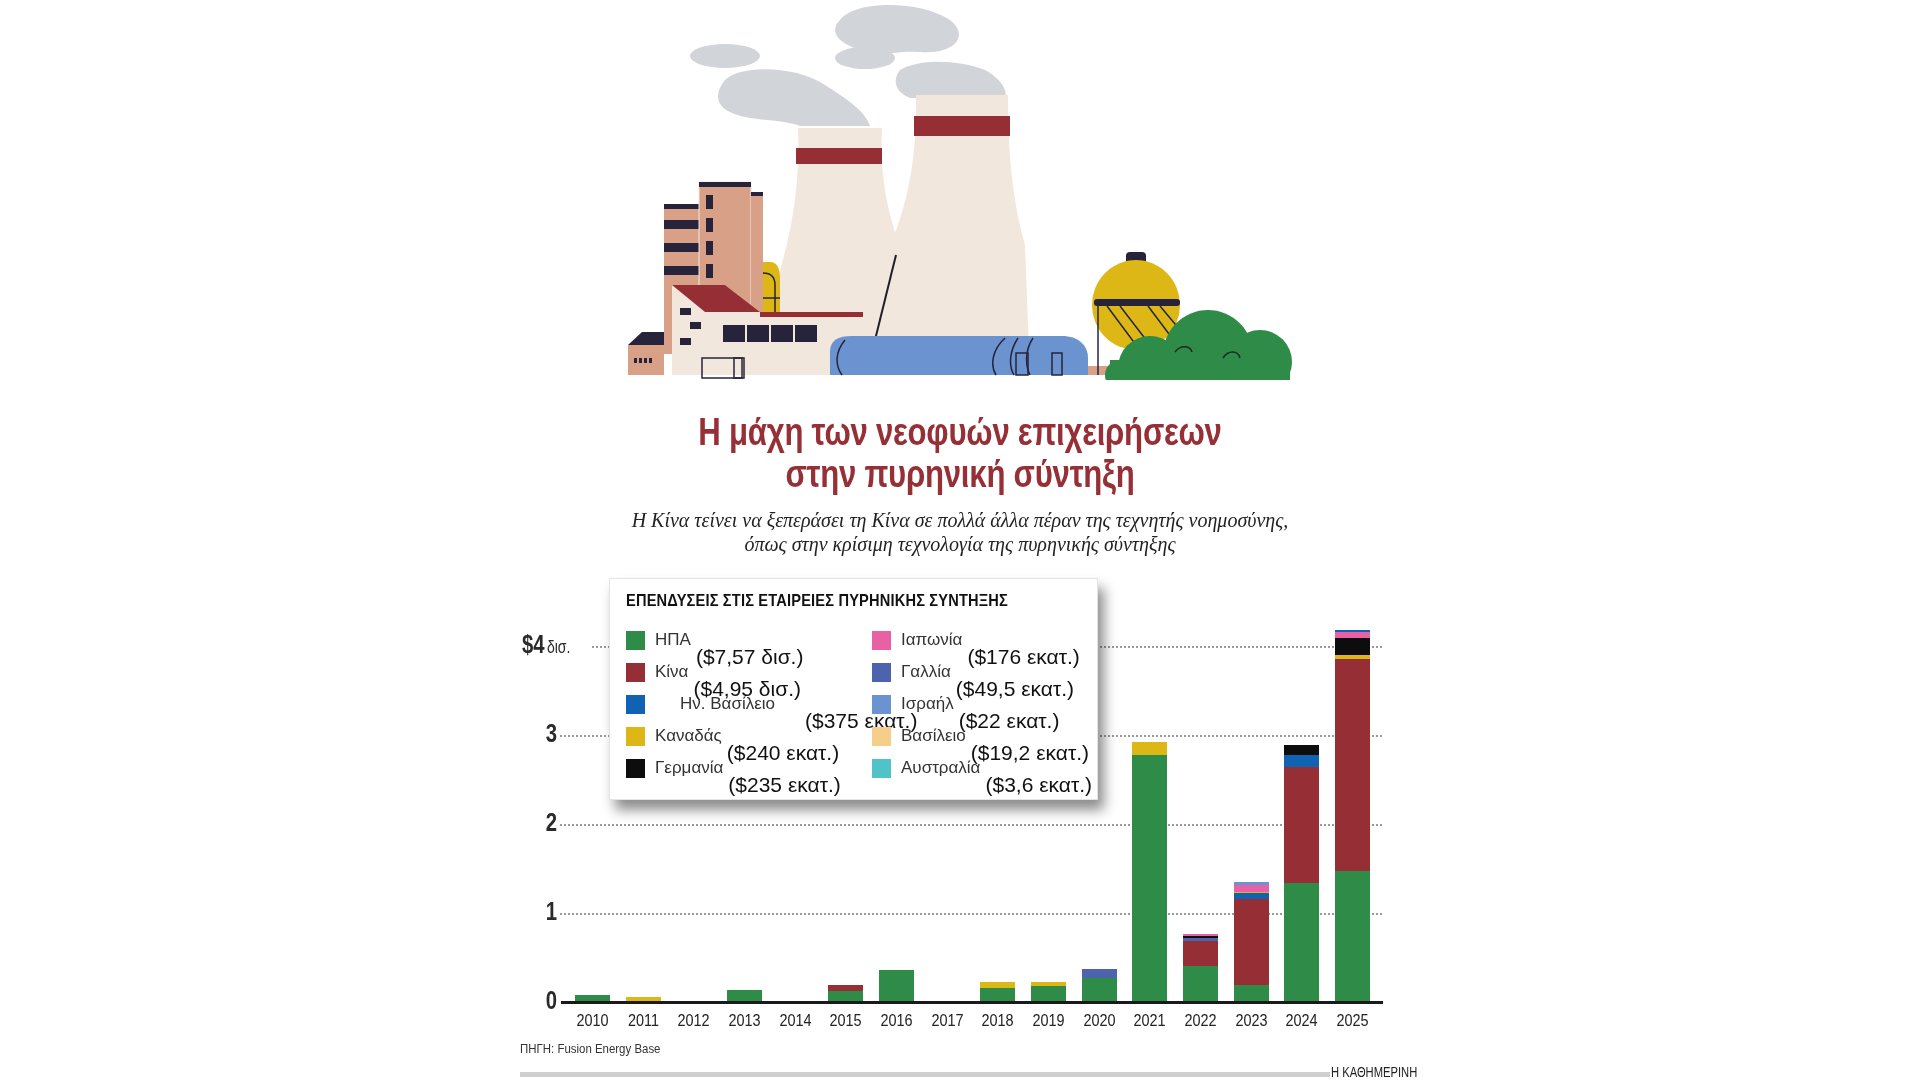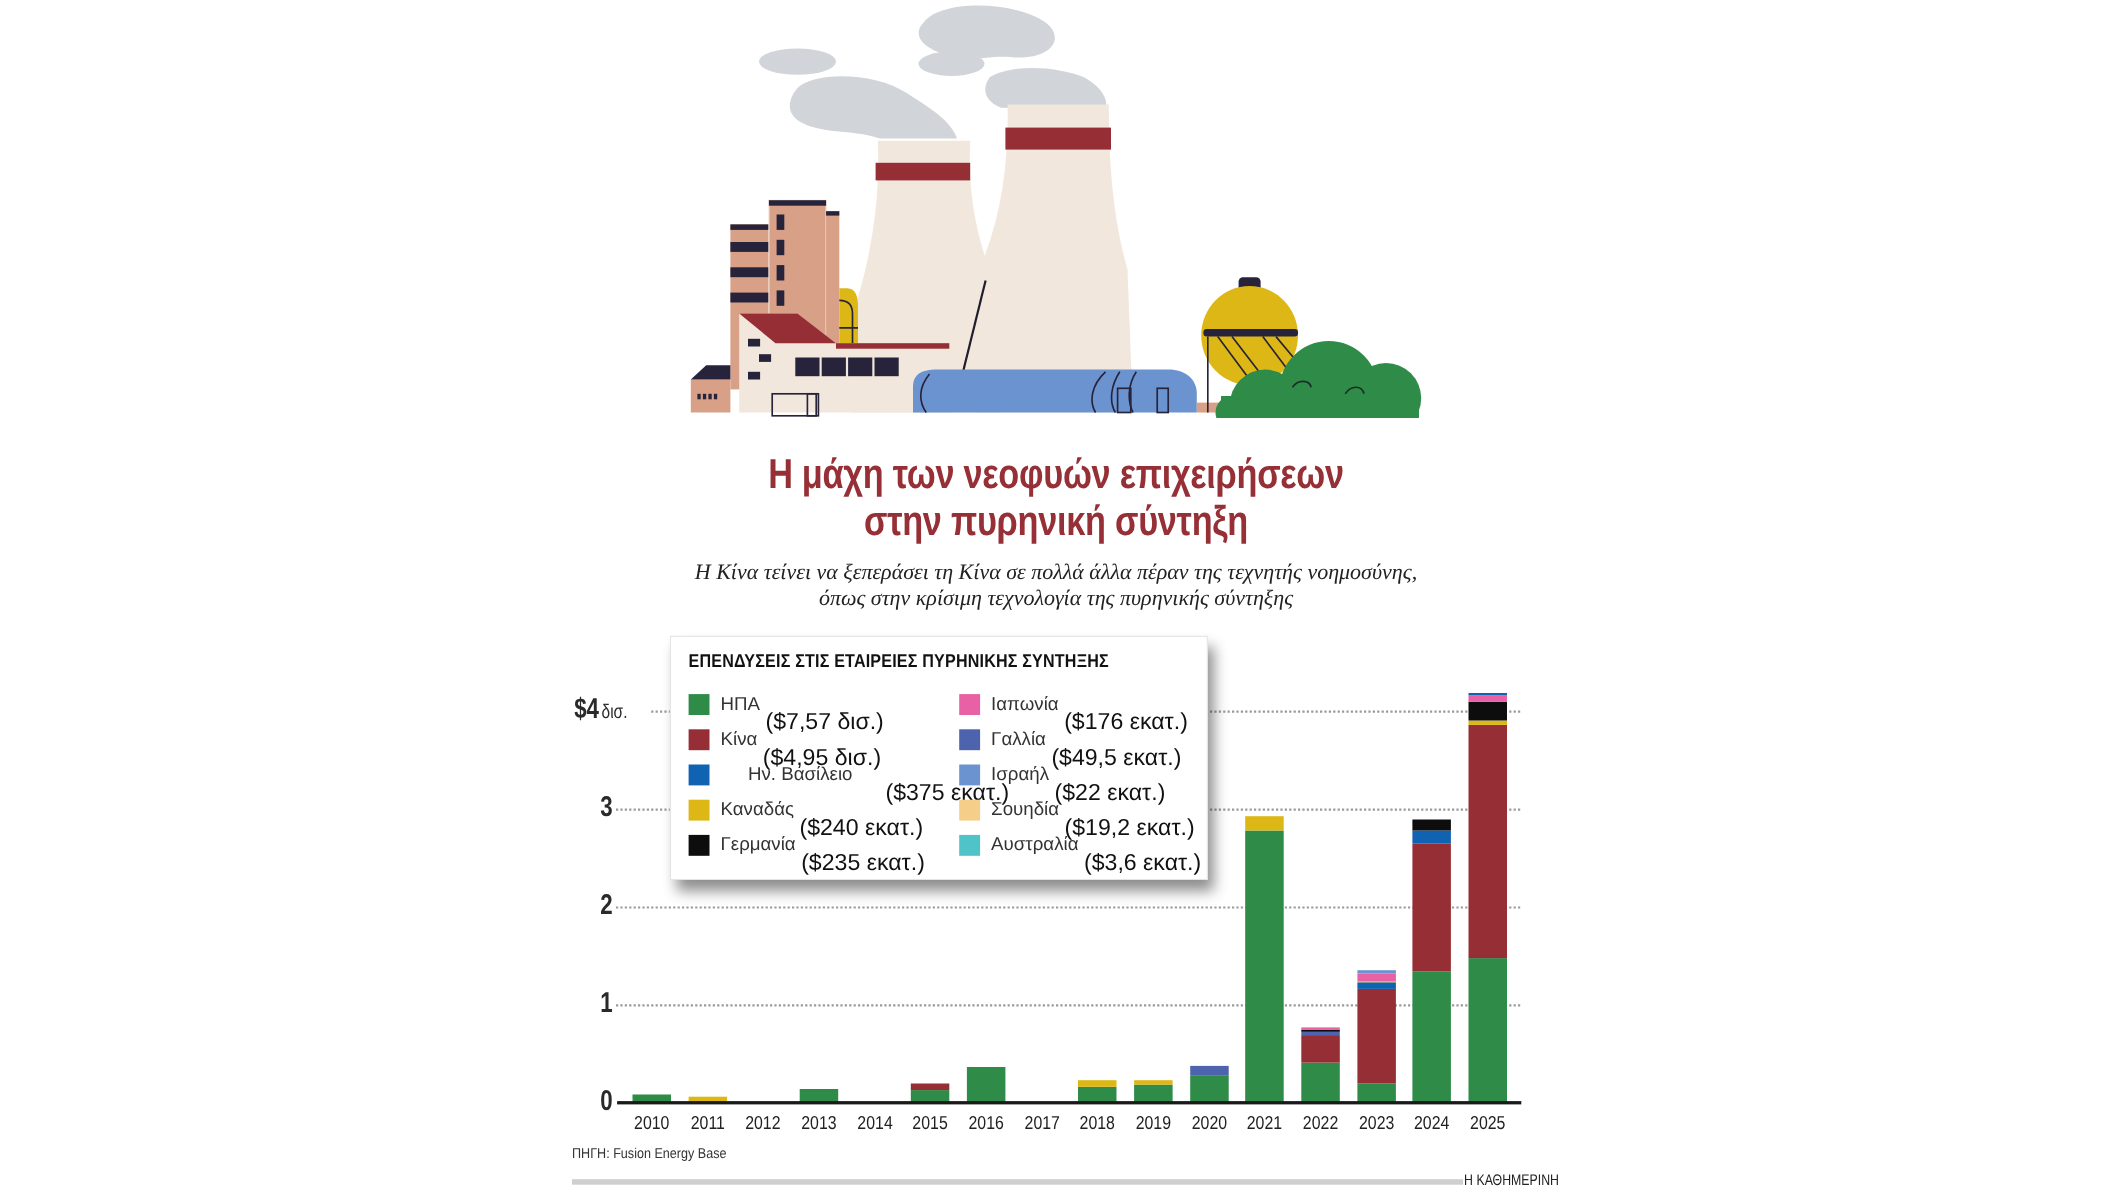--- a/index.html
+++ b/index.html
@@ -252,21 +252,21 @@
         <span class="li-name">Γαλλία</span>
         <span class="li-value">($49,5 εκατ.)</span>
       </div>
       <div class="legend-item" style="left: 262px; top: 114px;">
         <span class="swatch" style="background: rgb(107, 147, 207);"></span>
         <span class="li-name">Ισραήλ</span>
         <span class="li-value">($22 εκατ.)</span>
       </div>
       <div class="legend-item" style="left: 262px; top: 146px;">
         <span class="swatch" style="background: rgb(245, 207, 138);"></span>
-        <span class="li-name">Σουηδία</span>
+        <span class="li-name">Βασίλειο</span>
         <span class="li-value">($19,2 εκατ.)</span>
       </div>
       <div class="legend-item" style="left: 262px; top: 178px;">
         <span class="swatch" style="background: rgb(79, 195, 200);"></span>
         <span class="li-name">Αυστραλία</span>
         <span class="li-value">($3,6 εκατ.)</span>
       </div>
     </div>
 </div>
 

